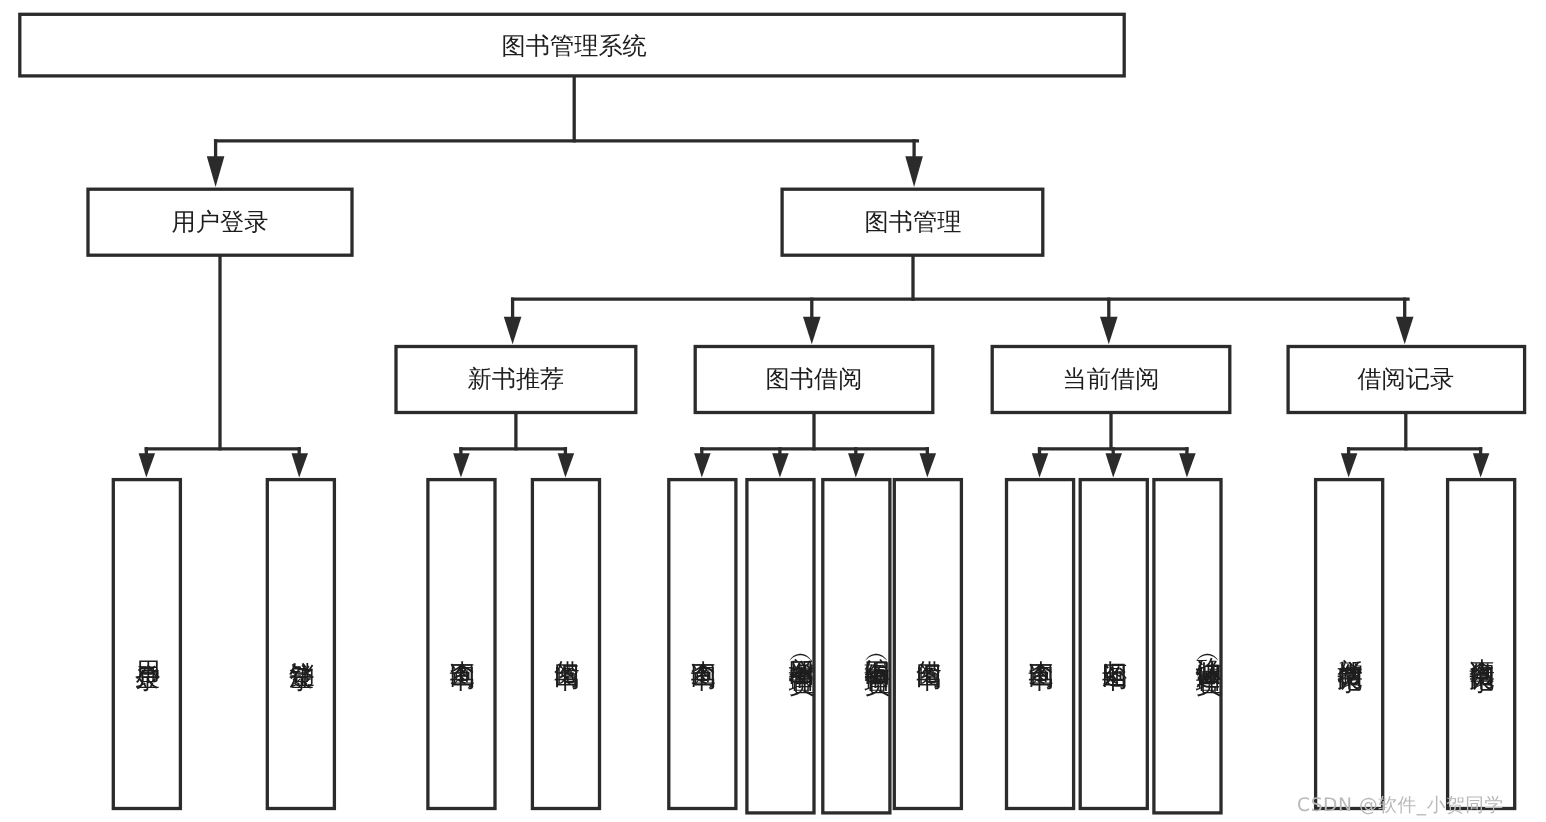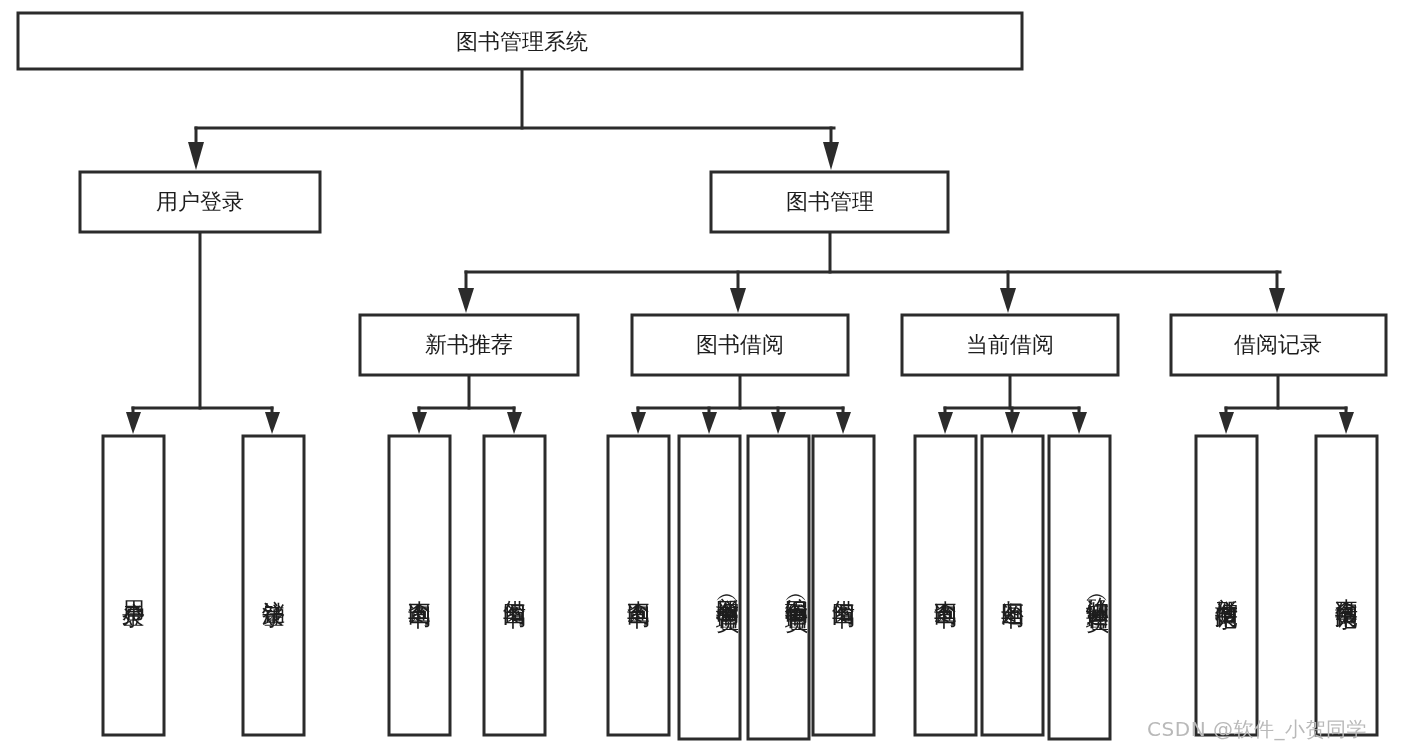--- a/index.html
+++ b/index.html
@@ -63,21 +63,21 @@
     justify-content: center;
     text-align: center;
     white-space: nowrap;
     user-select: none;
   }
   .watermark {
     position: absolute;
     right: 8px;
     bottom: 4px;
     font-family: "DejaVu Sans", "Liberation Sans", sans-serif;
-    font-size: 20px;
+    font-size: 17px;
     color: #b9b9b9;
     white-space: nowrap;
     letter-spacing: 0.5px;
   }
 </style>
 </head>
 <body>
 
 <div id="diagram-root">
 

